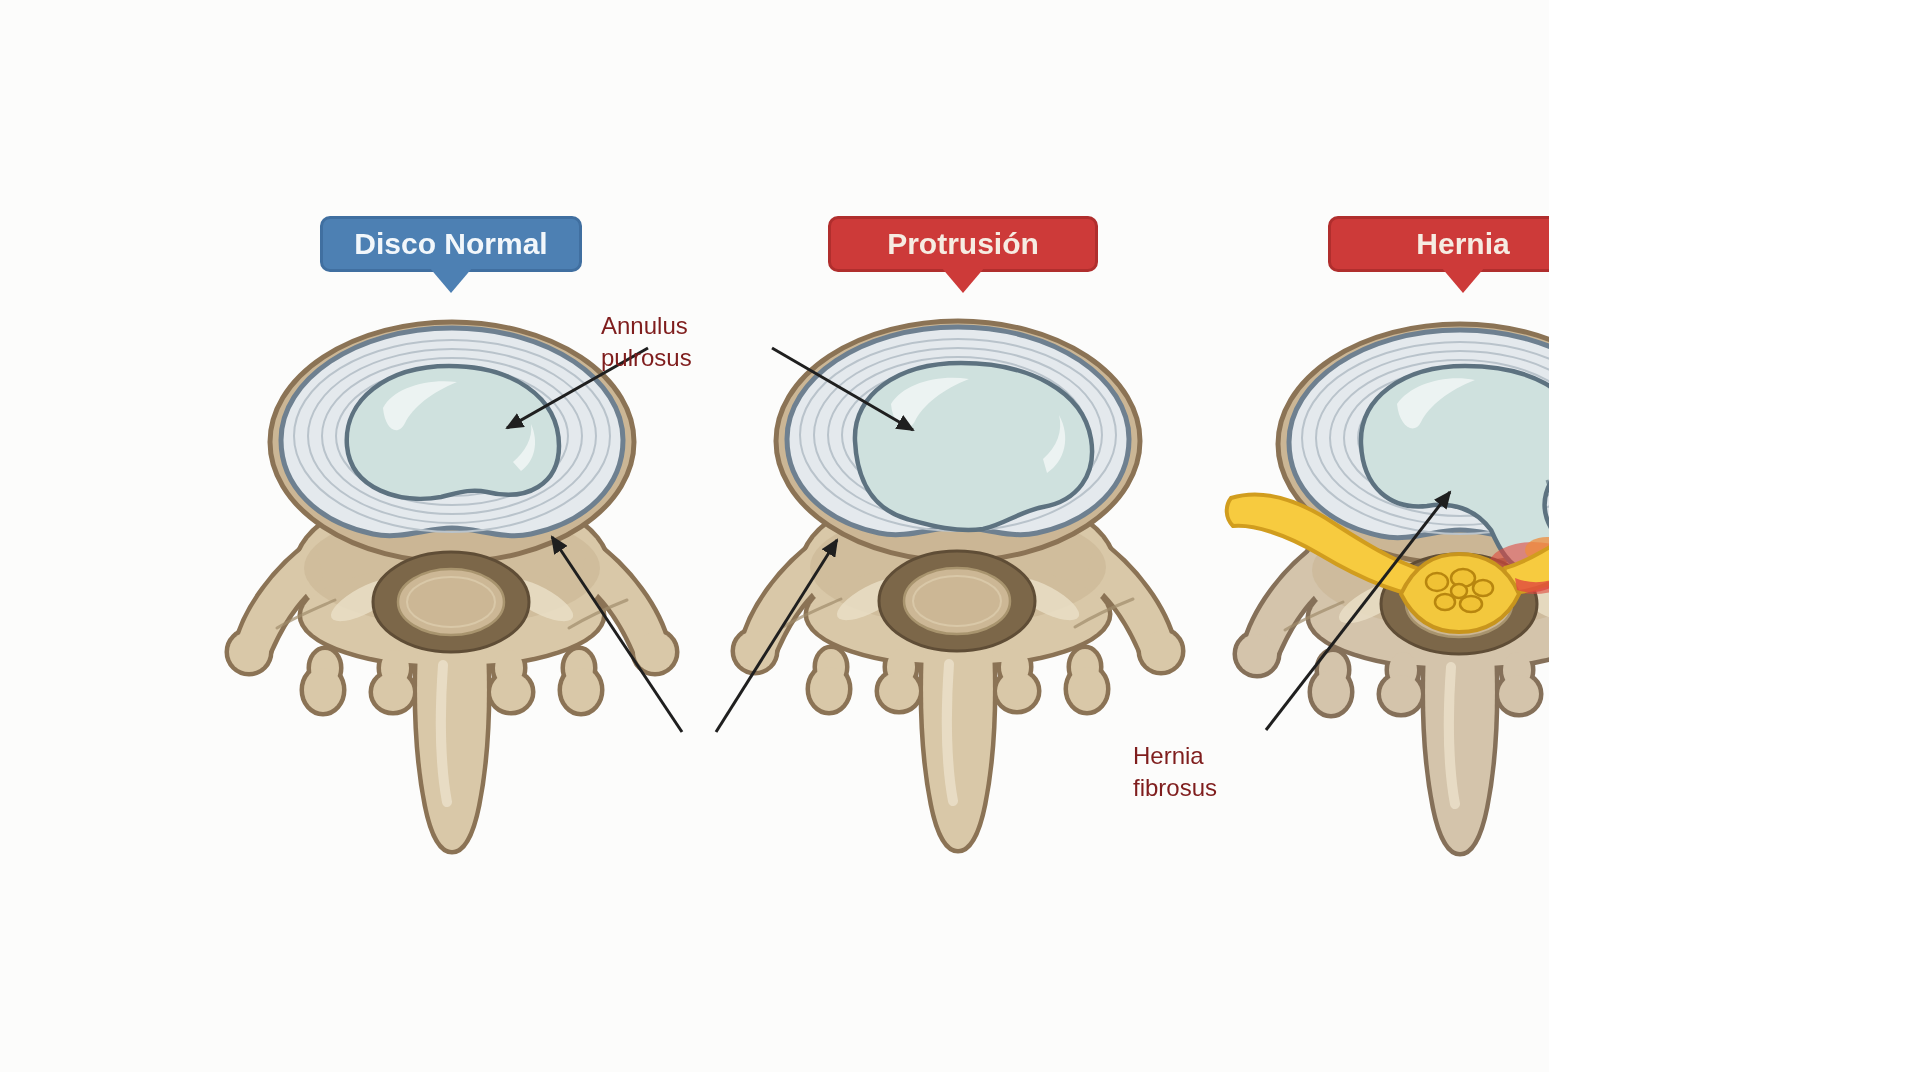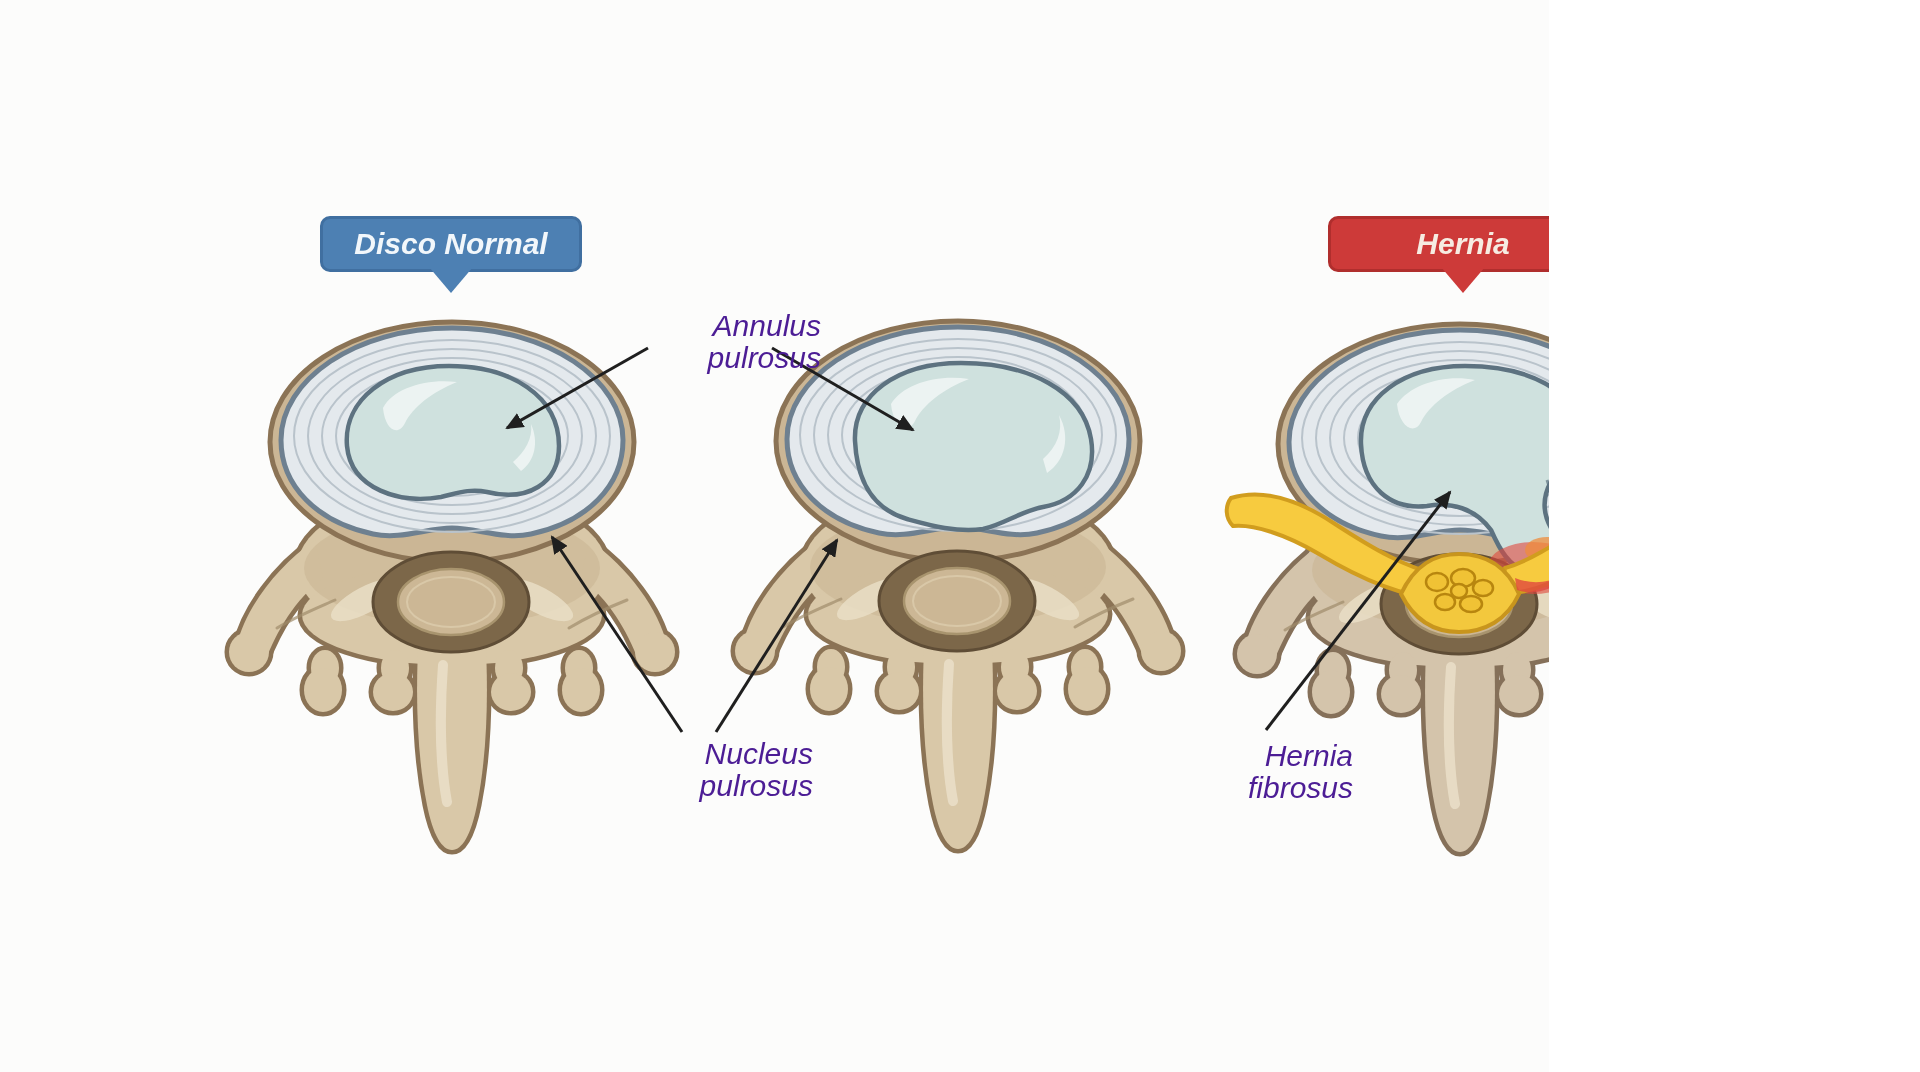--- a/index.html
+++ b/index.html
@@ -1,35 +1,35 @@
 <!DOCTYPE html>
 <html><head>
 <meta charset="utf-8">
 <title>Disc Herniation Diagram</title>
 <style>
   html,body{margin:0;padding:0;background:#ffffff;}
   .stage{position:relative;width:1549px;height:1072px;background:#fcfcfb;overflow:hidden;
-         font-family:"Liberation Sans",sans-serif;font-style:italic;}
+         font-family:"Liberation Sans",sans-serif;}
   
   .badge{position:absolute;top:216px;height:56px;border-radius:10px;display:flex;
          align-items:center;justify-content:center;font-size:30px;font-weight:bold;
          z-index:30;box-sizing:border-box;}
   .badge::after{content:"";position:absolute;left:50%;bottom:-24px;transform:translateX(-50%);
          width:0;height:0;border-style:solid;border-color:transparent;
          border-width:26px 22px 0 22px;}
   .badge-blue{background:#4d80b3;border:3px solid #406fa0;color:#f2f7fb;}
   .badge-blue::after{border-top-color:#4d80b3;}
   .badge-red{background:#cd3a39;border:3px solid #b02e2d;color:#f6ece2;}
   .badge-red::after{border-top-color:#cd3a39;}
   #badge1{left:320px;width:262px;}
   #badge2{left:828px;width:270px;}
   #badge3{left:1328px;width:270px;}
   
-  .anno{position:absolute;width:220px;text-align:right;font-size:30px;line-height:32px;
-        color:#4c1d95;font-weight:500;z-index:30;}
+  .anno{position:absolute;width:220px;text-align:left;font-size:24px;line-height:32px;
+        color:#7f1d1d;font-weight:500;z-index:30;}
   #anno-annulus{left:601px;top:310px;}
   #anno-nucleus{left:593px;top:738px;}
   #anno-hernia{left:1133px;top:740px;}
   
   .panel{position:absolute;width:480px;height:560px;z-index:10;}
   #panel1{left:215px;top:300px;}
   #panel2{left:721px;top:299px;}
   #panel3{left:1223px;top:302px;}
   #arrow-overlay{position:absolute;left:0;top:0;z-index:20;pointer-events:none;}
   
@@ -103,30 +103,29 @@
         <ellipse class="for-outer" cx="236" cy="302" rx="78" ry="50"></ellipse>
         <ellipse class="for-inner" cx="236" cy="302" rx="53" ry="33"></ellipse>
         <ellipse class="for-line" cx="236" cy="302" rx="44" ry="25"></ellipse>
       </g>
     </defs>
   </svg>
 
   <div class="badge badge-blue" id="badge1">
     <span>Disco Normal</span>
   </div>
+  <div class="badge badge-red" id="badge2">
+    <span>Protrusión</span>
+  </div>
   <div class="badge badge-red" id="badge3">
     <span>Hernia</span>
   </div>
 
   <div class="anno" id="anno-annulus">
     <div>Annulus</div>
-    <div>pulrosus</div>
-  </div>
-  <div class="anno" id="anno-nucleus">
-    <div>Nucleus</div>
     <div>pulrosus</div>
   </div>
   <div class="anno" id="anno-hernia">
     <div>Hernia</div>
     <div>fibrosus</div>
   </div>
 
   <svg class="panel" id="panel1" viewBox="0 0 480 560">
     <use href="#bone-shape" class="bone-outline"></use>
     <use href="#bone-shape" class="bone-fill"></use>

